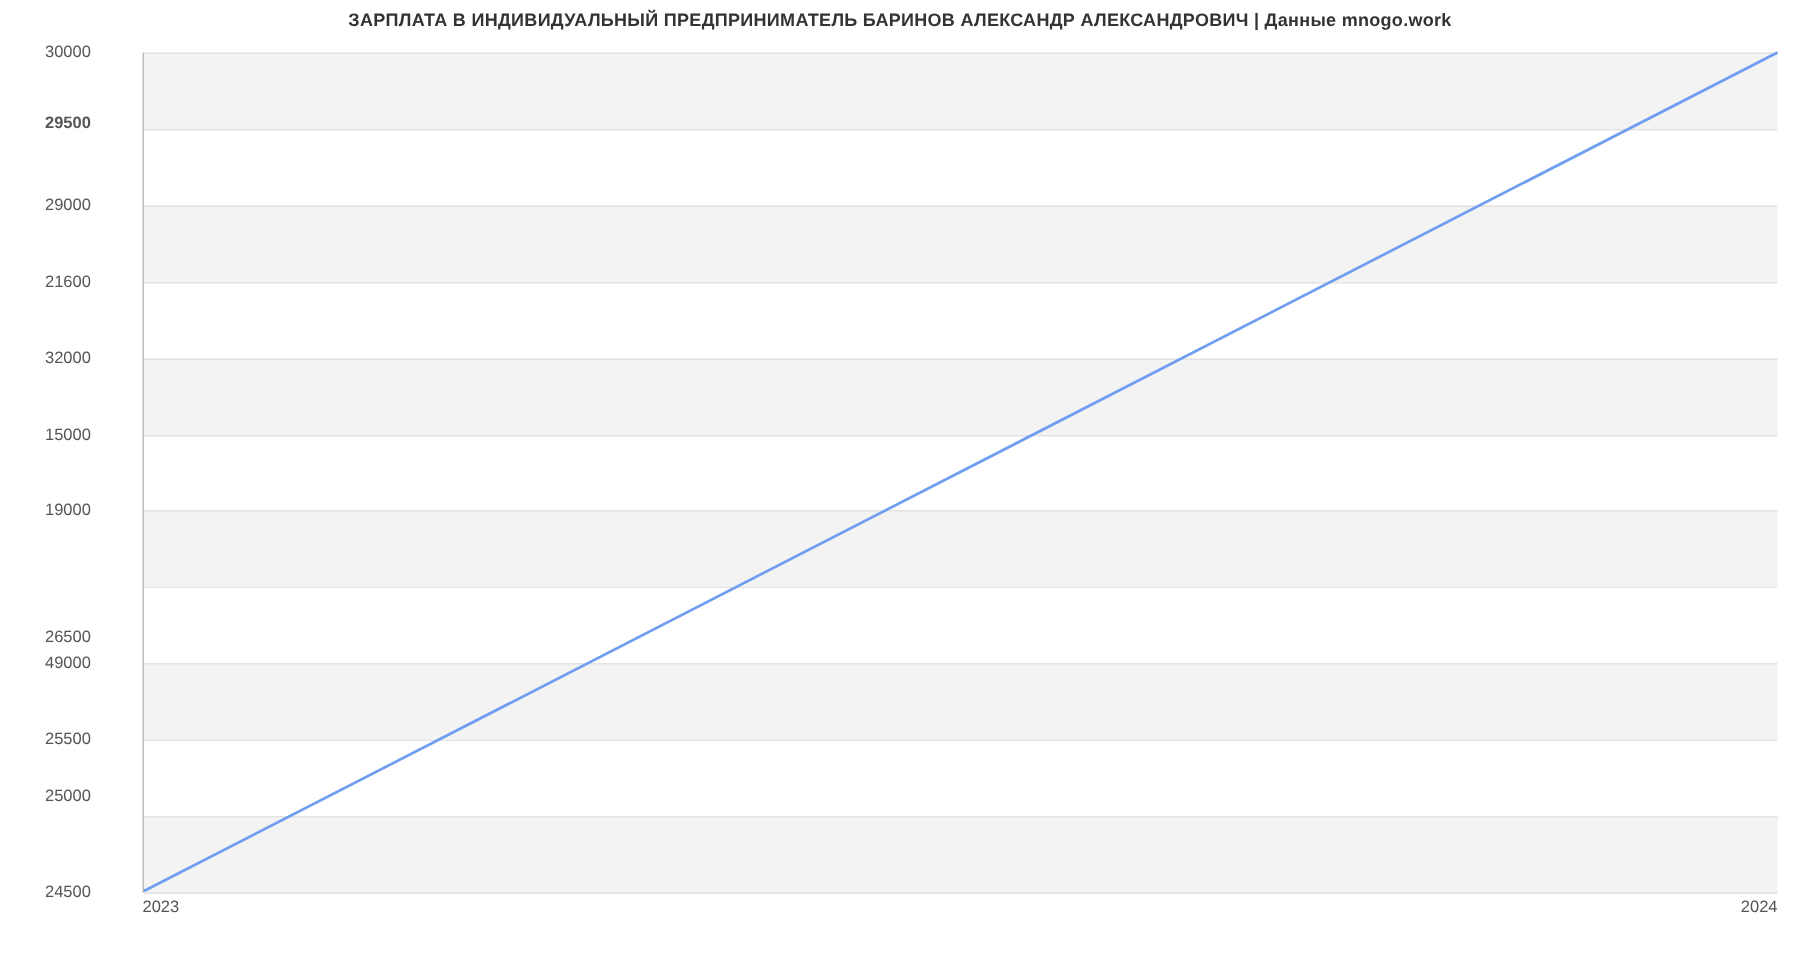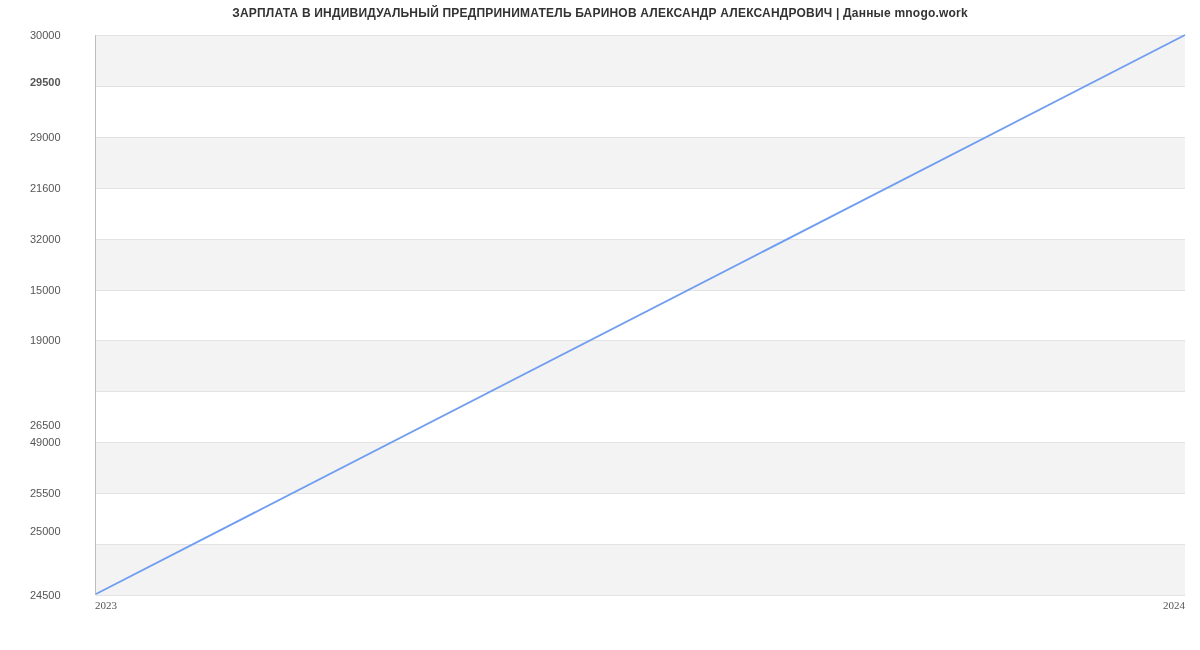--- a/index.html
+++ b/index.html
@@ -56,21 +56,20 @@
     right: 1110px;
     width: 60px;
     text-align: left;
     transform: translateY(-50%);
     color: #555;
   }
   .x-tick {
     position: absolute;
     top: 599px;
     color: #555;
-    font-family: Liberation Serif, serif;
   }
   .x-tick.left { left: 95px; }
   .x-tick.right { right: 15px; }
   svg.line-layer {
     position: absolute;
     left: 0;
     top: 0;
     width: 100%;
     height: 100%;
     overflow: visible;

